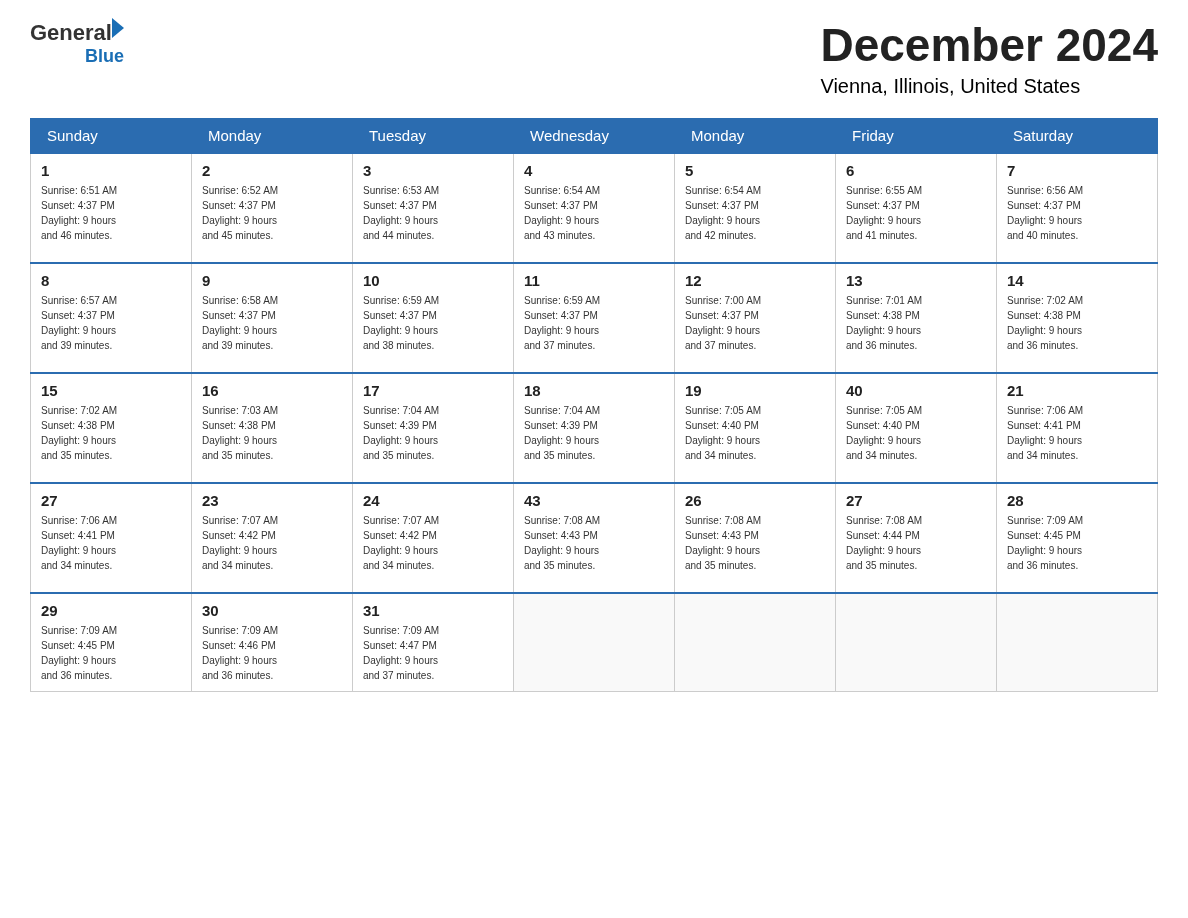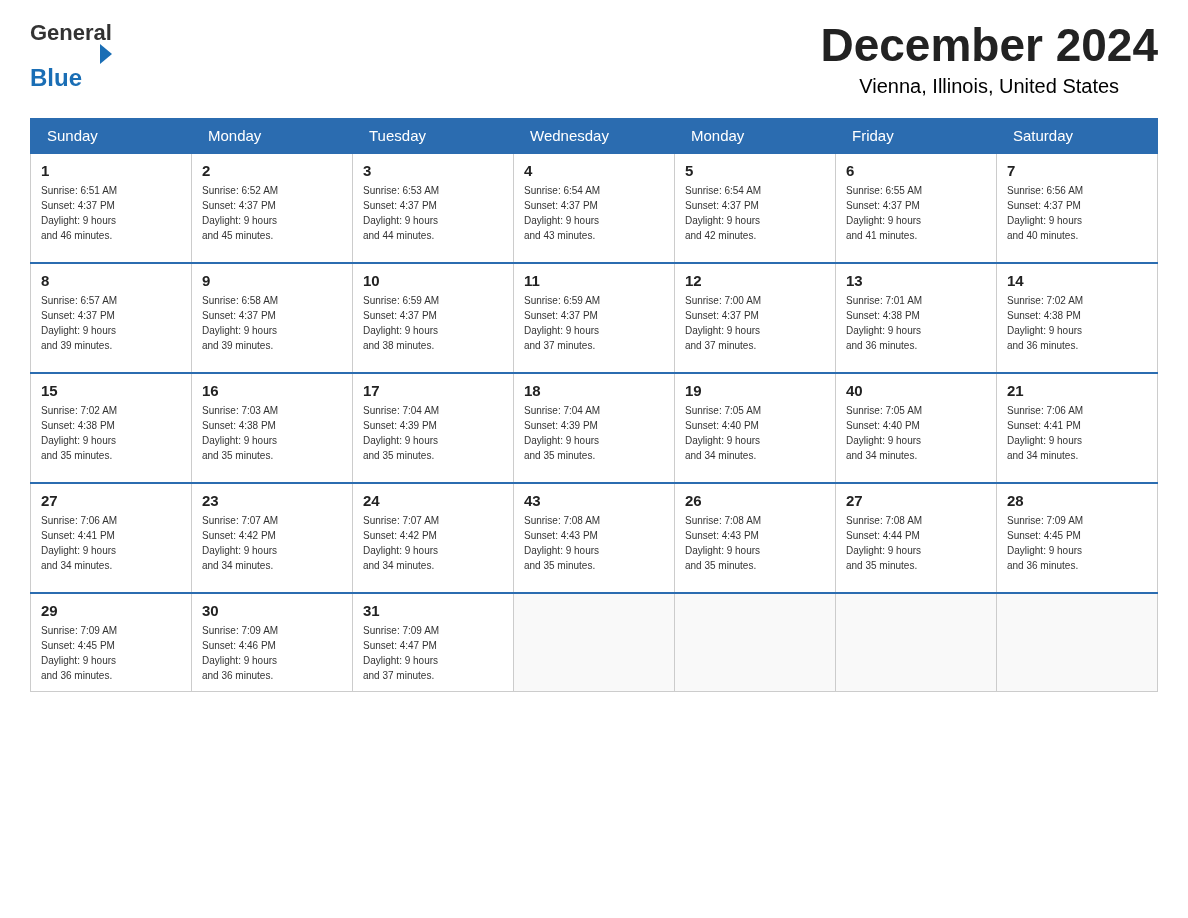--- a/index.html
+++ b/index.html
@@ -20,43 +20,43 @@
       display: flex;
       align-items: center;
       gap: 4px;
     }
     .logo-text-general {
       font-size: 22px;
       font-weight: bold;
       color: #333;
     }
     .logo-text-blue {
-      font-size: 24px;
+      font-size: 18px;
       font-weight: bold;
       color: #1a6eb5;
+      text-align: right;
     }
     .logo-arrow {
       width: 0;
       height: 0;
       border-left: 12px solid #1a6eb5;
       border-top: 10px solid transparent;
       border-bottom: 10px solid transparent;
       margin-top: -2px;
     }
     .logo-block {
       display: flex;
       flex-direction: column;
     }
     .logo-line1 {
       display: flex;
-      align-items: flex-end;
-      flex-direction: column;
+      align-items: flex-start;
     }
     .title-block {
-      text-align: center;
+      text-align: left;
     }
     .month-title {
       font-size: 46px;
       font-weight: bold;
       color: #222;
       line-height: 1.1;
     }
     .location-title {
       font-size: 20px;
       color: #000000;

